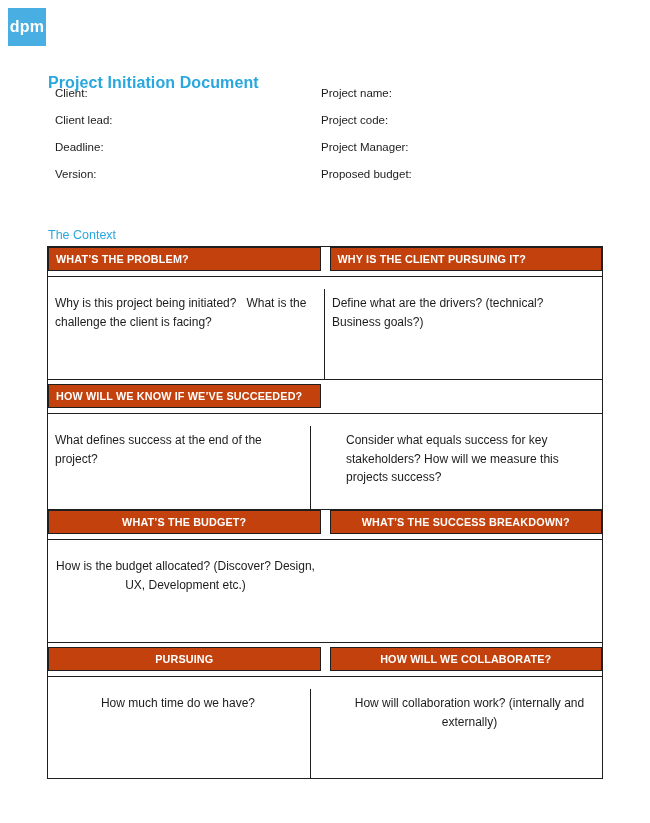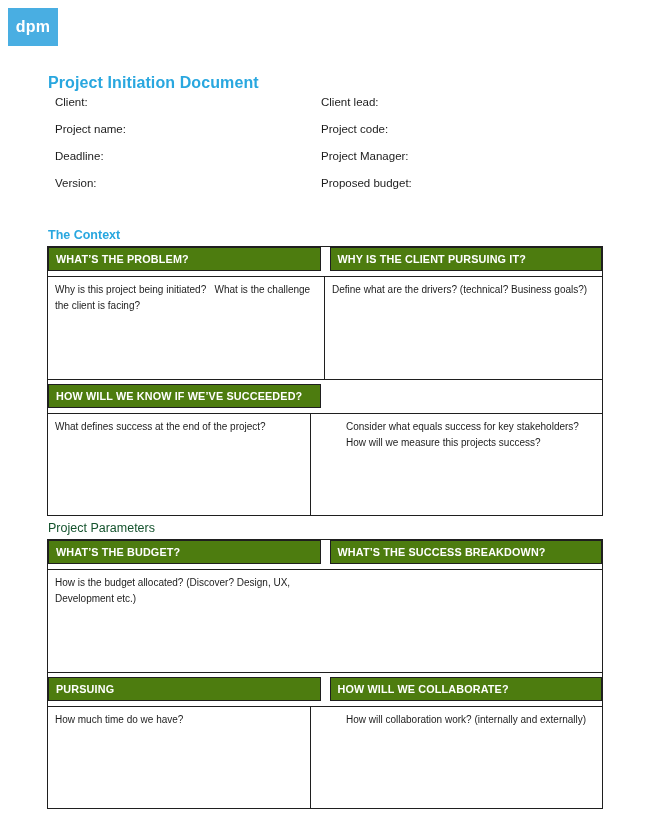--- a/index.html
+++ b/index.html
@@ -9,101 +9,102 @@
     font-family: "Liberation Sans", "DejaVu Sans", sans-serif;
     color: #1c1c1c;
     position: relative;
     overflow: hidden;
   }
   .page { position: absolute; inset: 0; background: #ffffff; }
 
   
   .logo {
     position: absolute; left: 8px; top: 8px;
-    width: 50px; height: 38px;
+    width: 38px; height: 38px;
     background: #49aee2;
     display: flex; align-items: center; justify-content: center;
   }
   .logo span {
     color: #ffffff; font-size: 16px; font-weight: 600; letter-spacing: 0.2px;
   }
 
   
   .doc-title {
     position: absolute; left: 48px; top: 74px;
     font-size: 16px; font-weight: 700; color: #29a7df;
     letter-spacing: 0.1px;
   }
 
   
   .fields {
-    position: absolute; left: 55px; top: 95px; width: 520px;
+    position: absolute; left: 55px; top: 86px; width: 520px;
     display: grid; grid-template-columns: 266px 1fr;
     row-gap: 13px;
     font-size: 11.5px; line-height: 14px; color: #1c1c1c;
   }
 
   
   .section-heading {
     position: absolute; left: 48px;
     font-size: 12.5px;
   }
-  .heading-context { top: 228px; color: #29a7df; font-weight: 700; }
+  .heading-context { top: 228px; color: #29a7df; font-weight: 400; }
   .heading-params  { top: 521px; color: #14532d; font-weight: 400; }
 
   
   .sheet-table {
     position: absolute; left: 47px; width: 556px;
     border: 1.5px solid #1f1f1f;
     background: #ffffff;
   }
   .table-context { top: 246px; }
-  .table-params  { top: 539px; }
+  .table-params  { top: 509px; text-align: center; }
 
   .hdr-row {
     display: grid; grid-template-columns: 1fr 1fr; column-gap: 9px;
   }
   .hdr-cell {
-    background: #4d7c0f;
+    background: #c2410c;
     border: 1px solid #1f1f1f;
     color: #ffffff;
     font-size: 10.8px; font-weight: 700; letter-spacing: 0.15px;
     padding: 5px 7px 5px 7px;
   }
   .spacer-a { height: 5px; }
   .spacer-b { height: 4px; }
 
   .body-row {
     display: grid; grid-template-columns: 1fr 1fr;
     border-top: 1.5px solid #1f1f1f;
   }
   .body-row.mid { border-bottom: 1.5px solid #1f1f1f; height: 104px; }
   .body-row.last { height: 102px; gap: 28px; }
   .body-cell {
     padding: 5px 9px 5px 7px;
-    font-size: 10px; line-height: 1.55;
+    font-size: 12px; line-height: 1.55;
     white-space: pre-wrap;
+    margin-top: 12px;
   }
   .body-cell.first { border-right: 1.5px solid #1f1f1f; }
 </style>
 </head>
 <body>
 
 <div class="page">
 
   <div class="logo">
     <span>dpm</span>
   </div>
 
   <div class="doc-title">Project Initiation Document</div>
 
   <div class="fields">
     <span>Client:</span>
+    <span>Project name:</span>
     <span>Client lead:</span>
-    <span>Project name:</span>
     <span>Project code:</span>
     <span>Deadline:</span>
     <span>Project Manager:</span>
     <span>Version:</span>
     <span>Proposed budget:</span>
   </div>
 
   <div class="section-heading heading-context">The Context</div>
 
   <div class="sheet-table table-context">

